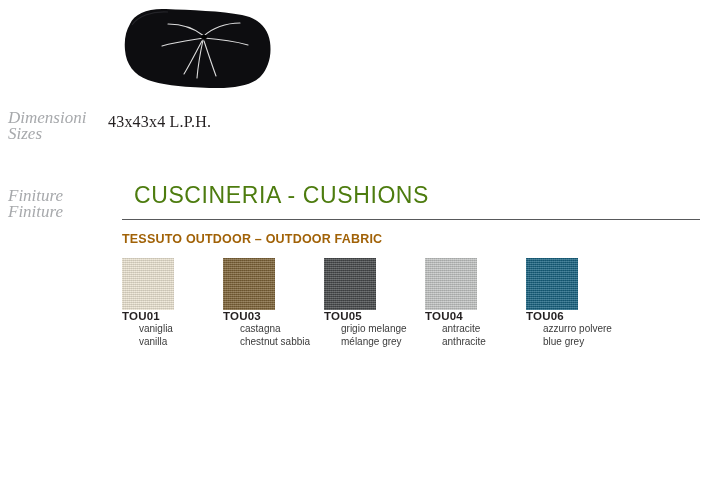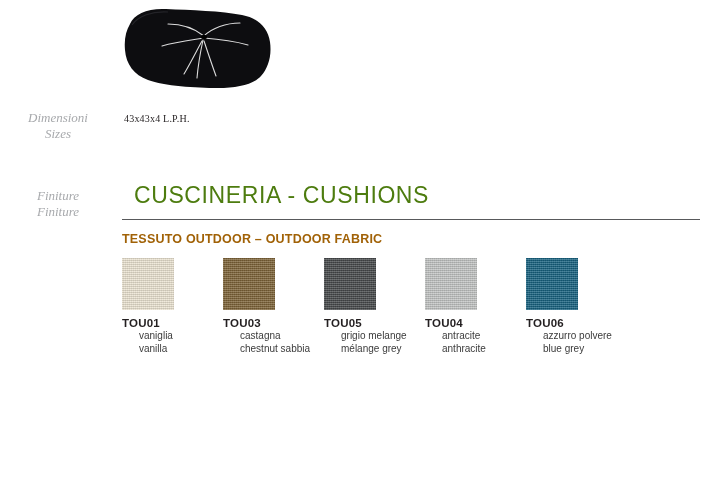--- a/index.html
+++ b/index.html
@@ -13,44 +13,44 @@
     position: relative;
     overflow: hidden;
   }
 
   
   .label-serif {
     position: absolute;
     font-family: "Liberation Serif", serif;
     font-style: italic;
     color: #a7a9ac;
-    font-size: 13px;
+    font-size: 17px;
     line-height: 16px;
-    text-align: center;
+    text-align: left;
     width: 100px;
   }
   #lbl-dimensioni { left: 8px; top: 110px; }
   #lbl-finiture   { left: 8px; top: 188px; }
 
   
   #cushion-wrap {
     position: absolute;
     left: 118px;
     top: 6px;
     width: 170px;
     height: 95px;
   }
 
   
   #dimensions-text {
     position: absolute;
-    left: 124px;
+    left: 108px;
     top: 113px;
     font-family: "Liberation Serif", serif;
-    font-size: 10px;
+    font-size: 16px;
     color: #231f20;
     letter-spacing: .2px;
   }
 
   
   #section-title {
     position: absolute;
     left: 134px;
     top: 182px;
     font-size: 23px;
@@ -105,21 +105,21 @@
     
     content: "";
     position: absolute;
     inset: 0;
     background-image:
       repeating-linear-gradient(0deg, rgba(255,255,255,.17) 0 1px, rgba(0,0,0,.10) 1px 2px),
       repeating-linear-gradient(90deg, rgba(255,255,255,.07) 0 1px, rgba(0,0,0,.05) 1px 2px);
     pointer-events: none;
   }
   .swatch-code {
-    margin-top: 7px;
+    margin-top: 0;
     font-size: 11.5px;
     font-weight: bold;
     color: #231f20;
     letter-spacing: .2px;
   }
   .swatch-name {
     font-size: 10px;
     line-height: 13px;
     color: #3b3b3b;
     margin-left: 17px;

